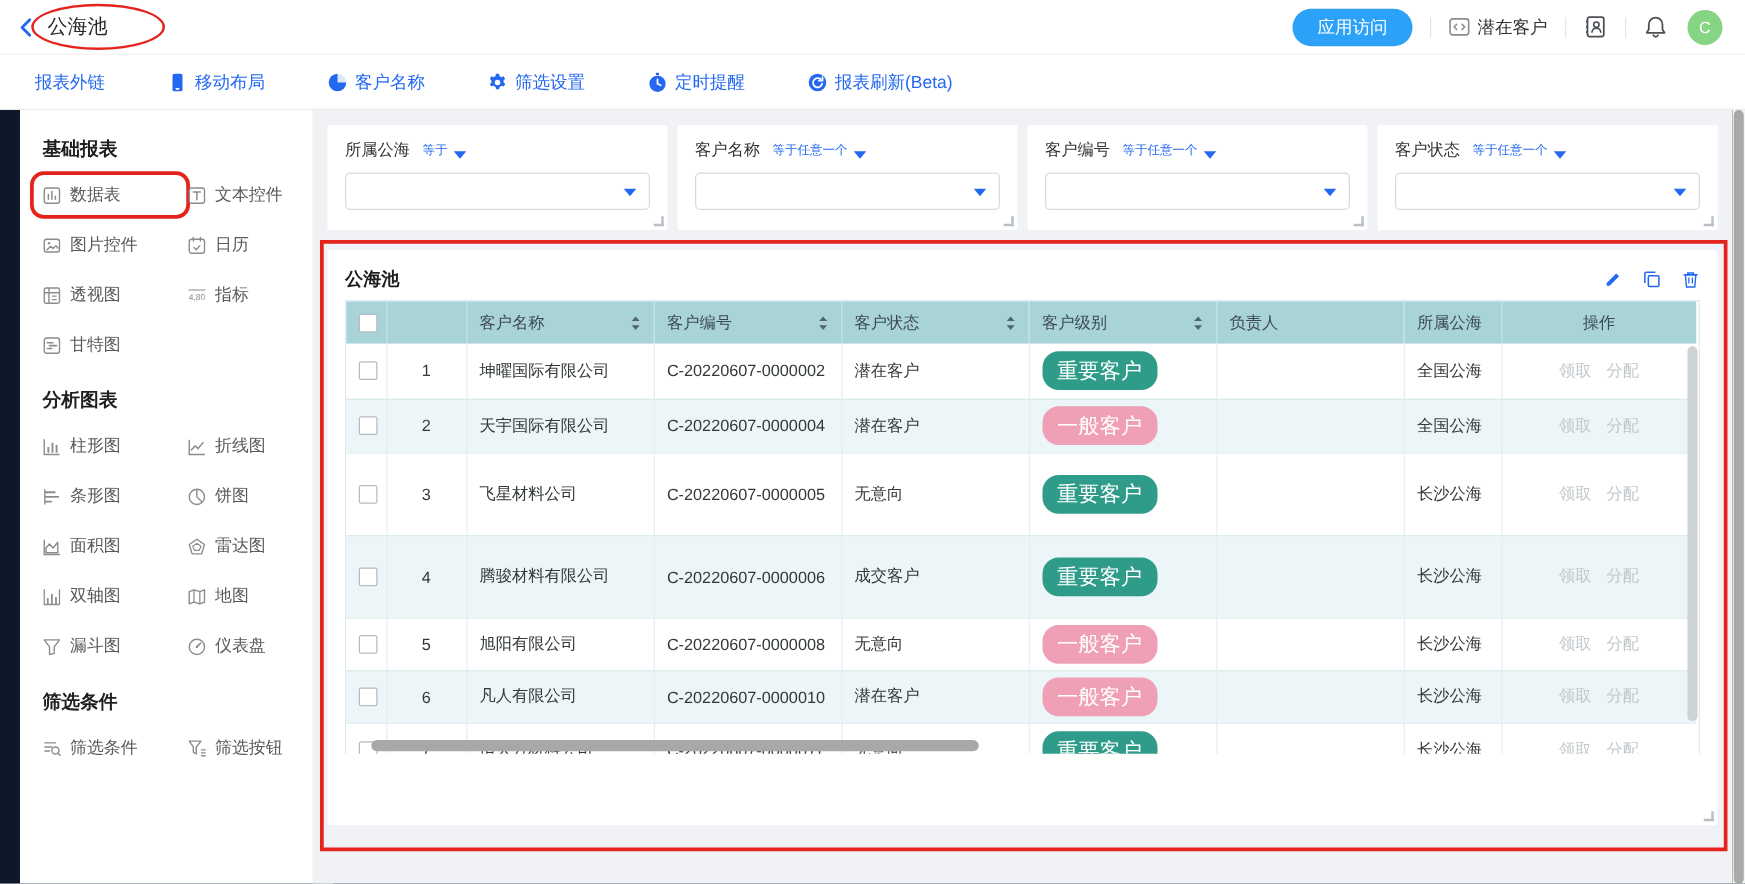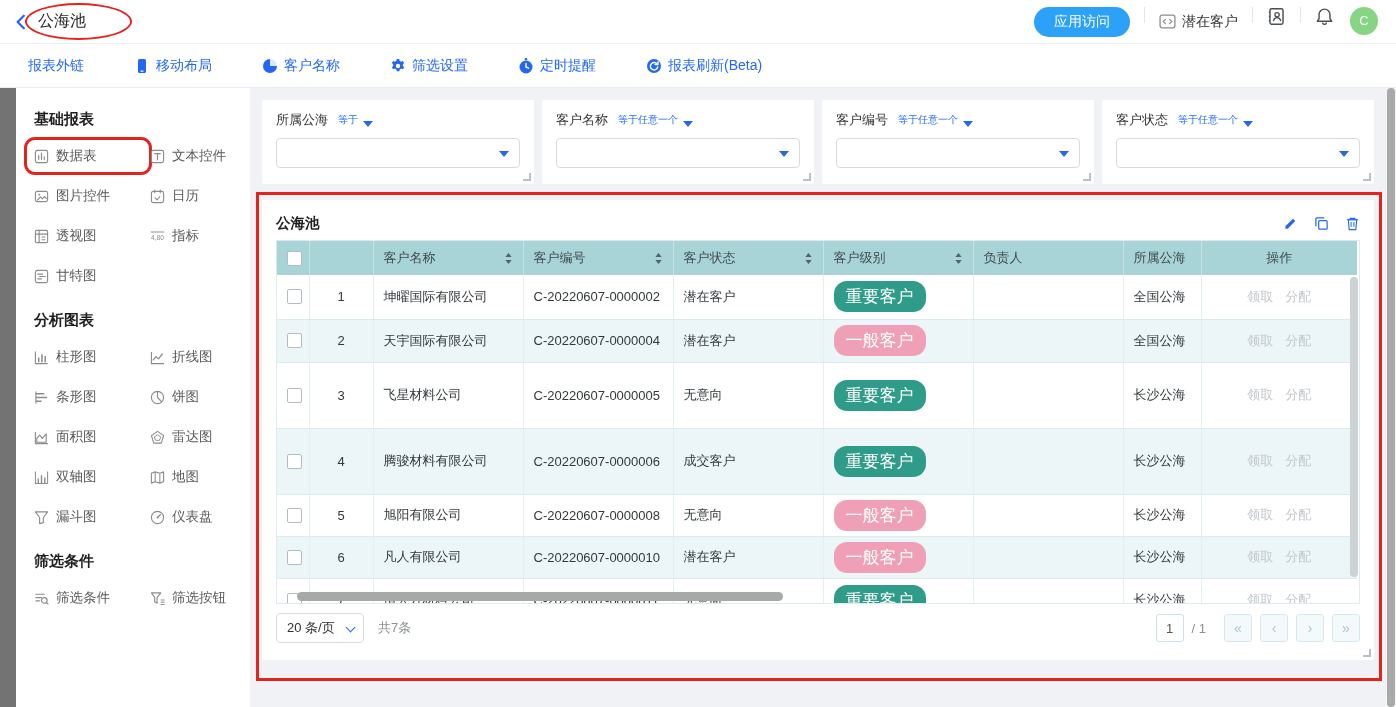--- a/index.html
+++ b/index.html
@@ -1,30 +1,30 @@
 <!DOCTYPE html>
 <html><head>
 <meta charset="utf-8">
 <style>
   * { margin:0; padding:0; box-sizing:border-box; }
   html,body { background:#fff; }
   #app {
     position:relative; width:1396px; height:707px; overflow:hidden;
     font-family:"Liberation Sans","DejaVu Sans",sans-serif;
-    font-size:13px; color:#333; background:#737373;
+    font-size:13px; color:#333; background:#0f172a;
   }
   svg { display:block; }
 
   
   .topbar { position:absolute; left:0; top:0; width:1396px; height:44px; background:#fff;
             display:flex; align-items:center; border-bottom:1px solid #f2f3f5; }
   .back-btn { margin-left:12px; width:22px; height:22px; color:#2468f2; cursor:pointer; }
   .back-btn svg { width:18px; height:18px; margin-top:2px; }
   .page-title { font-size:16px; color:#262626; margin-left:4px; position:relative; z-index:2; }
-  .topbar-right { margin-left:auto; display:flex; margin-right:18px; }
+  .topbar-right { margin-left:auto; display:flex; align-items:center; margin-right:18px; }
   .app-access { background:#2ba1f8; color:#fff; border:none; border-radius:16px;
                 height:30px; padding:0 20px; font-size:14px; cursor:pointer;
                 font-family:inherit; }
   .tb-div { width:1px; height:16px; background:#e3e5e8; margin:0 14px; }
   .backend { display:flex; align-items:center; gap:6px; color:#333; font-size:14px; cursor:pointer; }
   .backend .ic { color:#8c8c8c; } .backend .ic svg{ width:17px; height:17px; }
   .top-ic { color:#4a4f54; cursor:pointer; } .top-ic svg{ width:19px; height:19px; }
   .avatar { width:28px; height:28px; border-radius:50%; background:#85d585; color:#fff;
             display:flex; align-items:center; justify-content:center; font-size:13px; margin-left:16px; cursor:pointer;}
 
@@ -702,35 +702,20 @@
                     <span>分配</span>
                   </div>
                 </td>
               </tr>
             </tbody>
         </table>
         <div class="v-scroll"></div>
         <div class="h-scroll"></div>
       </div>
 
-      <div class="pg-row">
-        <div class="pg-size">
-          <span>20 条/页</span>
-          <span class="chev"></span>
-        </div>
-        <span class="pg-total">共7条</span>
-        <div class="pg-right">
-          <input class="pg-input" value="1" style="">
-          <span class="pg-of">/ 1</span>
-          <button class="pg-btn">«</button>
-          <button class="pg-btn">‹</button>
-          <button class="pg-btn">›</button>
-          <button class="pg-btn">»</button>
-        </div>
-      </div>
       <span class="resize-handle"></span>
     </div>
   </div>
 
   <div class="win-scroll">
     <div class="win-thumb"></div>
   </div>
 
   <div class="ann ann-ellipse"></div>
   <div class="ann ann-rect-table"></div>

